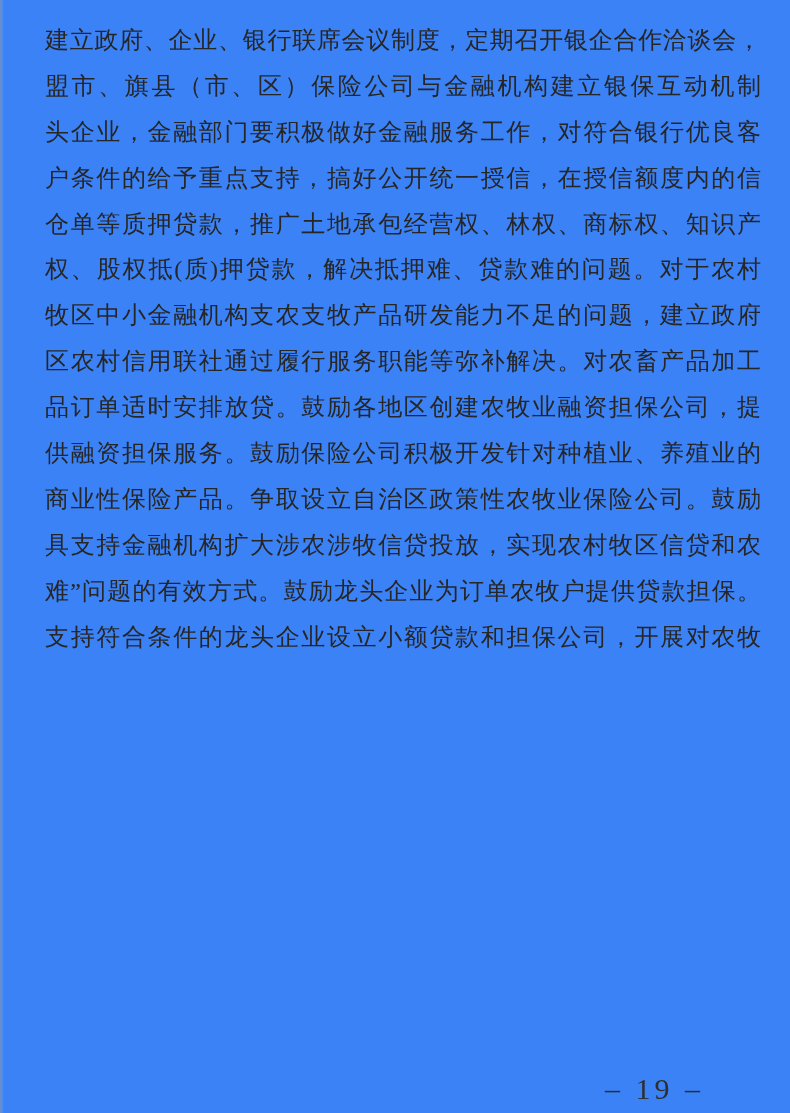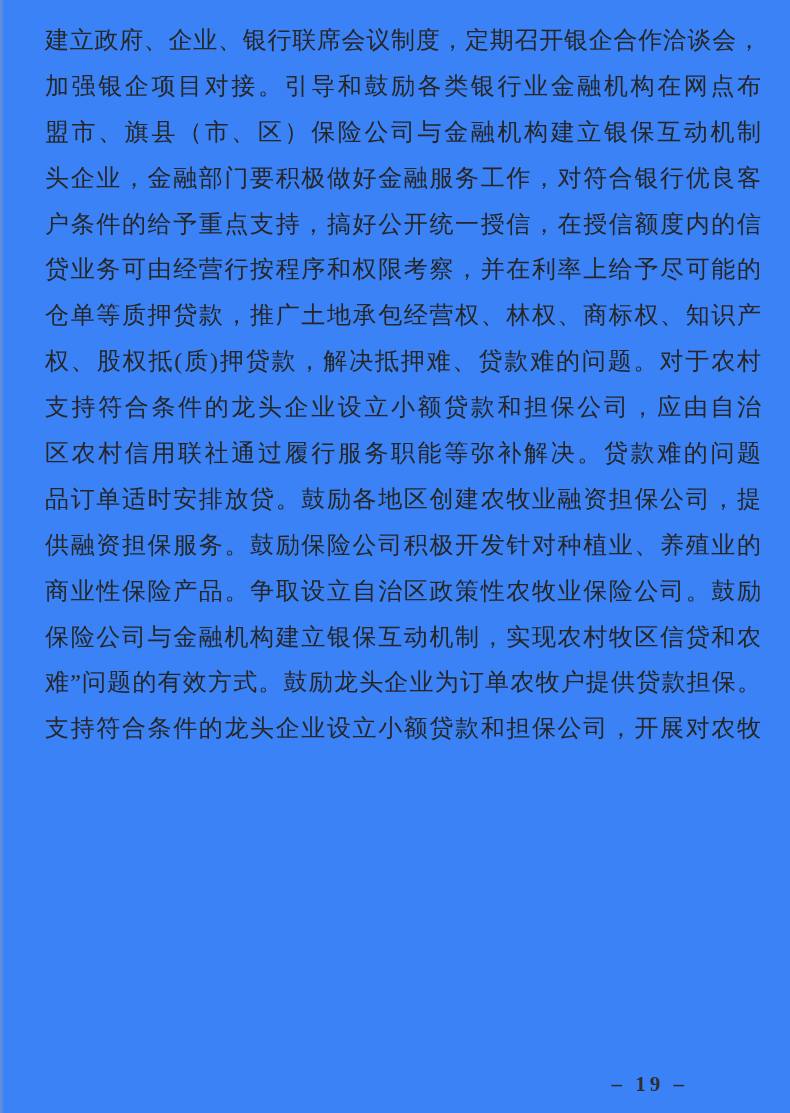--- a/index.html
+++ b/index.html
@@ -37,46 +37,43 @@
     text-align: justify;
     text-align-last: justify;
     text-justify: inter-character;
     white-space: nowrap;
     overflow: hidden;
     font-weight: 500;
     -webkit-font-smoothing: antialiased;
   }
   .page-number {
     position: absolute;
-    right: 102px;
+    right: 86px;
     top: 1072px;
-    font-size: 21px;
+    font-size: 30px;
     letter-spacing: 4px;
     color: #2e2e2e;
     font-family: "Liberation Serif", "DejaVu Serif", serif;
-    font-weight: bold;
   }
 </style>
 </head>
 <body>
 
 <div class="page">
   <div class="scan-edge"></div>
   <div class="text-block">
       <div class="text-line">建立政府、企业、银行联席会议制度，定期召开银企合作洽谈会，</div>
-      <div class="text-line">加强银企项目对接。引导和鼓励各类银行业金融机构在网点布</div>
       <div class="text-line">盟市、旗县（市、区）保险公司与金融机构建立银保互动机制</div>
       <div class="text-line">头企业，金融部门要积极做好金融服务工作，对符合银行优良客</div>
       <div class="text-line">户条件的给予重点支持，搞好公开统一授信，在授信额度内的信</div>
-      <div class="text-line">贷业务可由经营行按程序和权限考察，并在利率上给予尽可能的</div>
       <div class="text-line">仓单等质押贷款，推广土地承包经营权、林权、商标权、知识产</div>
       <div class="text-line">权、股权抵(质)押贷款，解决抵押难、贷款难的问题。对于农村</div>
-      <div class="text-line">支持符合条件的龙头企业设立小额贷款和担保公司，应由自治</div>
-      <div class="text-line">区农村信用联社通过履行服务职能等弥补解决。贷款难的问题</div>
+      <div class="text-line">牧区中小金融机构支农支牧产品研发能力不足的问题，建立政府</div>
+      <div class="text-line">区农村信用联社通过履行服务职能等弥补解决。对农畜产品加工</div>
       <div class="text-line">品订单适时安排放贷。鼓励各地区创建农牧业融资担保公司，提</div>
       <div class="text-line">供融资担保服务。鼓励保险公司积极开发针对种植业、养殖业的</div>
       <div class="text-line">商业性保险产品。争取设立自治区政策性农牧业保险公司。鼓励</div>
-      <div class="text-line">保险公司与金融机构建立银保互动机制，实现农村牧区信贷和农</div>
+      <div class="text-line">具支持金融机构扩大涉农涉牧信贷投放，实现农村牧区信贷和农</div>
       <div class="text-line">难”问题的有效方式。鼓励龙头企业为订单农牧户提供贷款担保。</div>
       <div class="text-line">支持符合条件的龙头企业设立小额贷款和担保公司，开展对农牧</div>
     </div>
   <div class="page-number">– 19 –</div>
 </div>
 
 </body></html>

